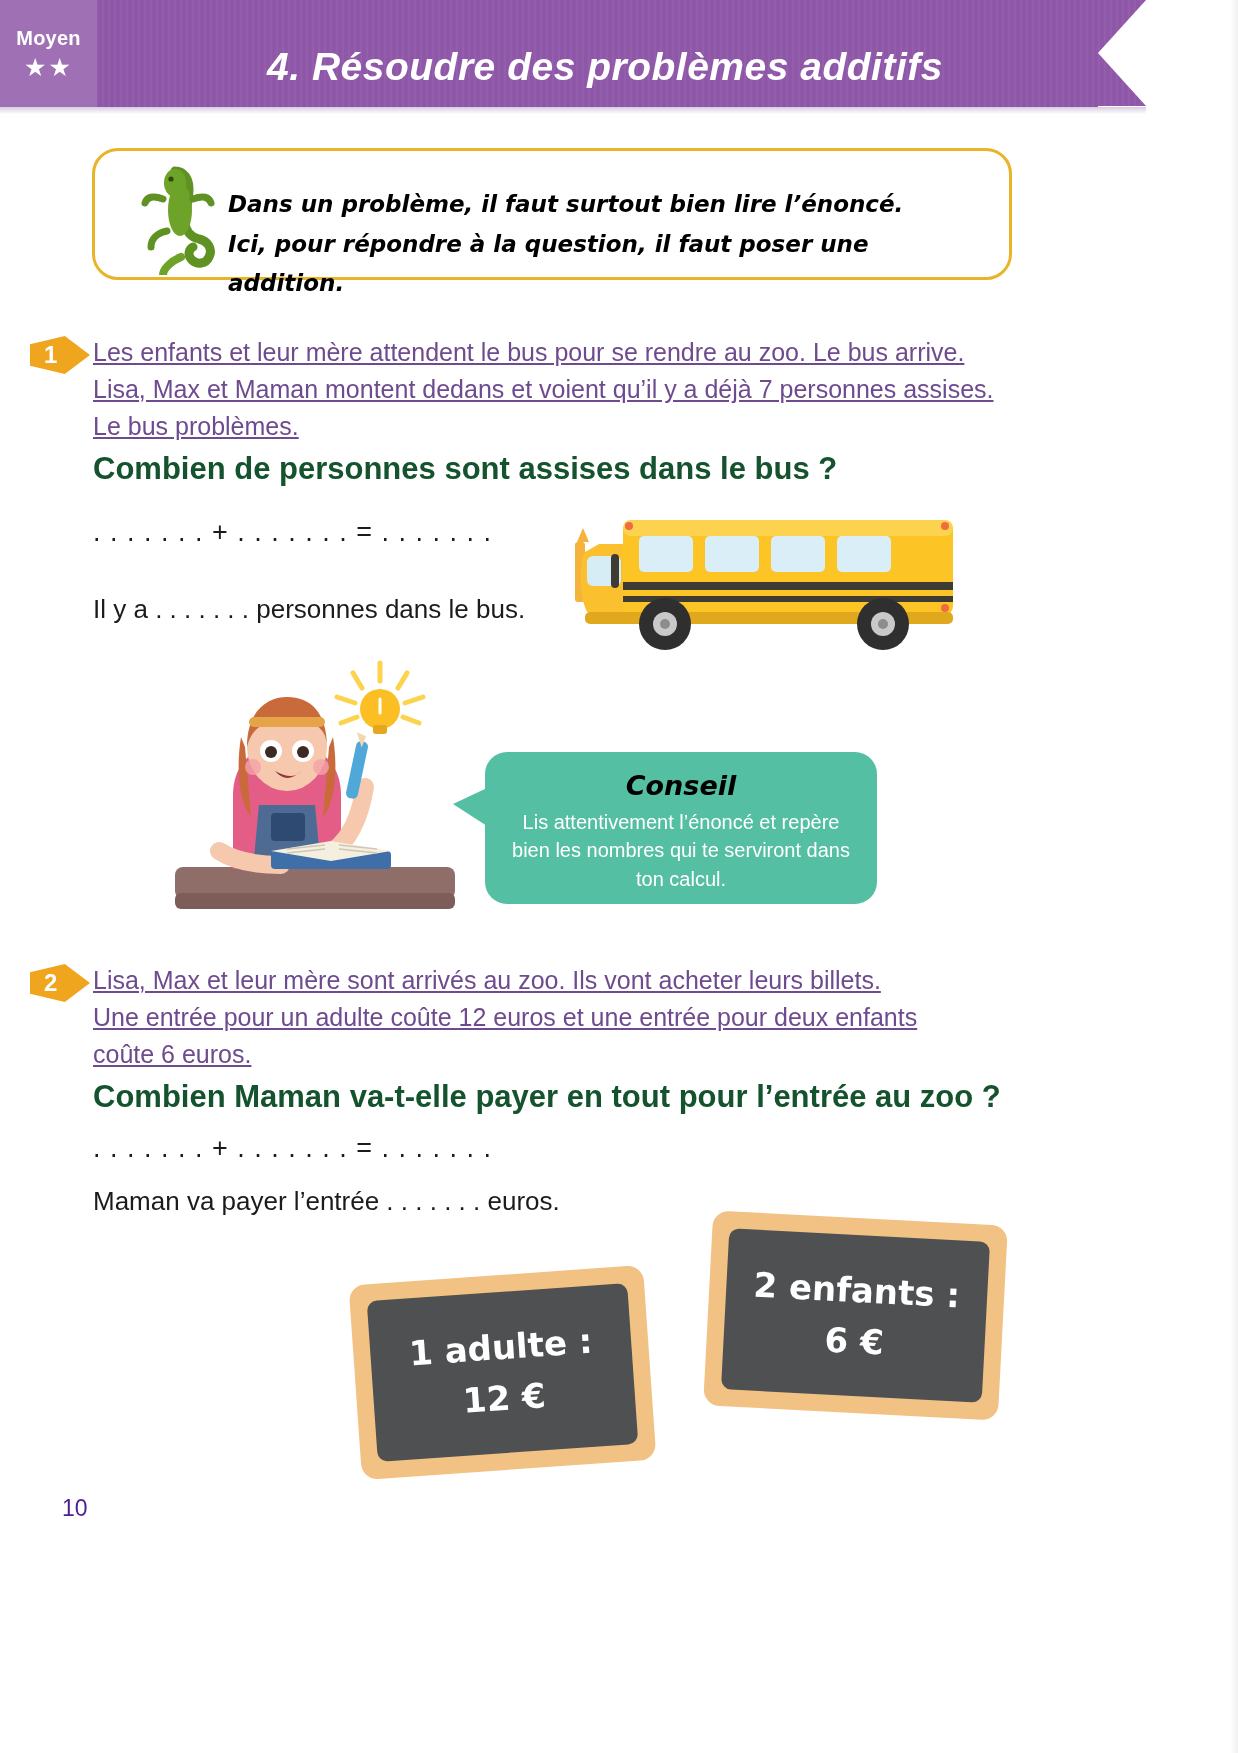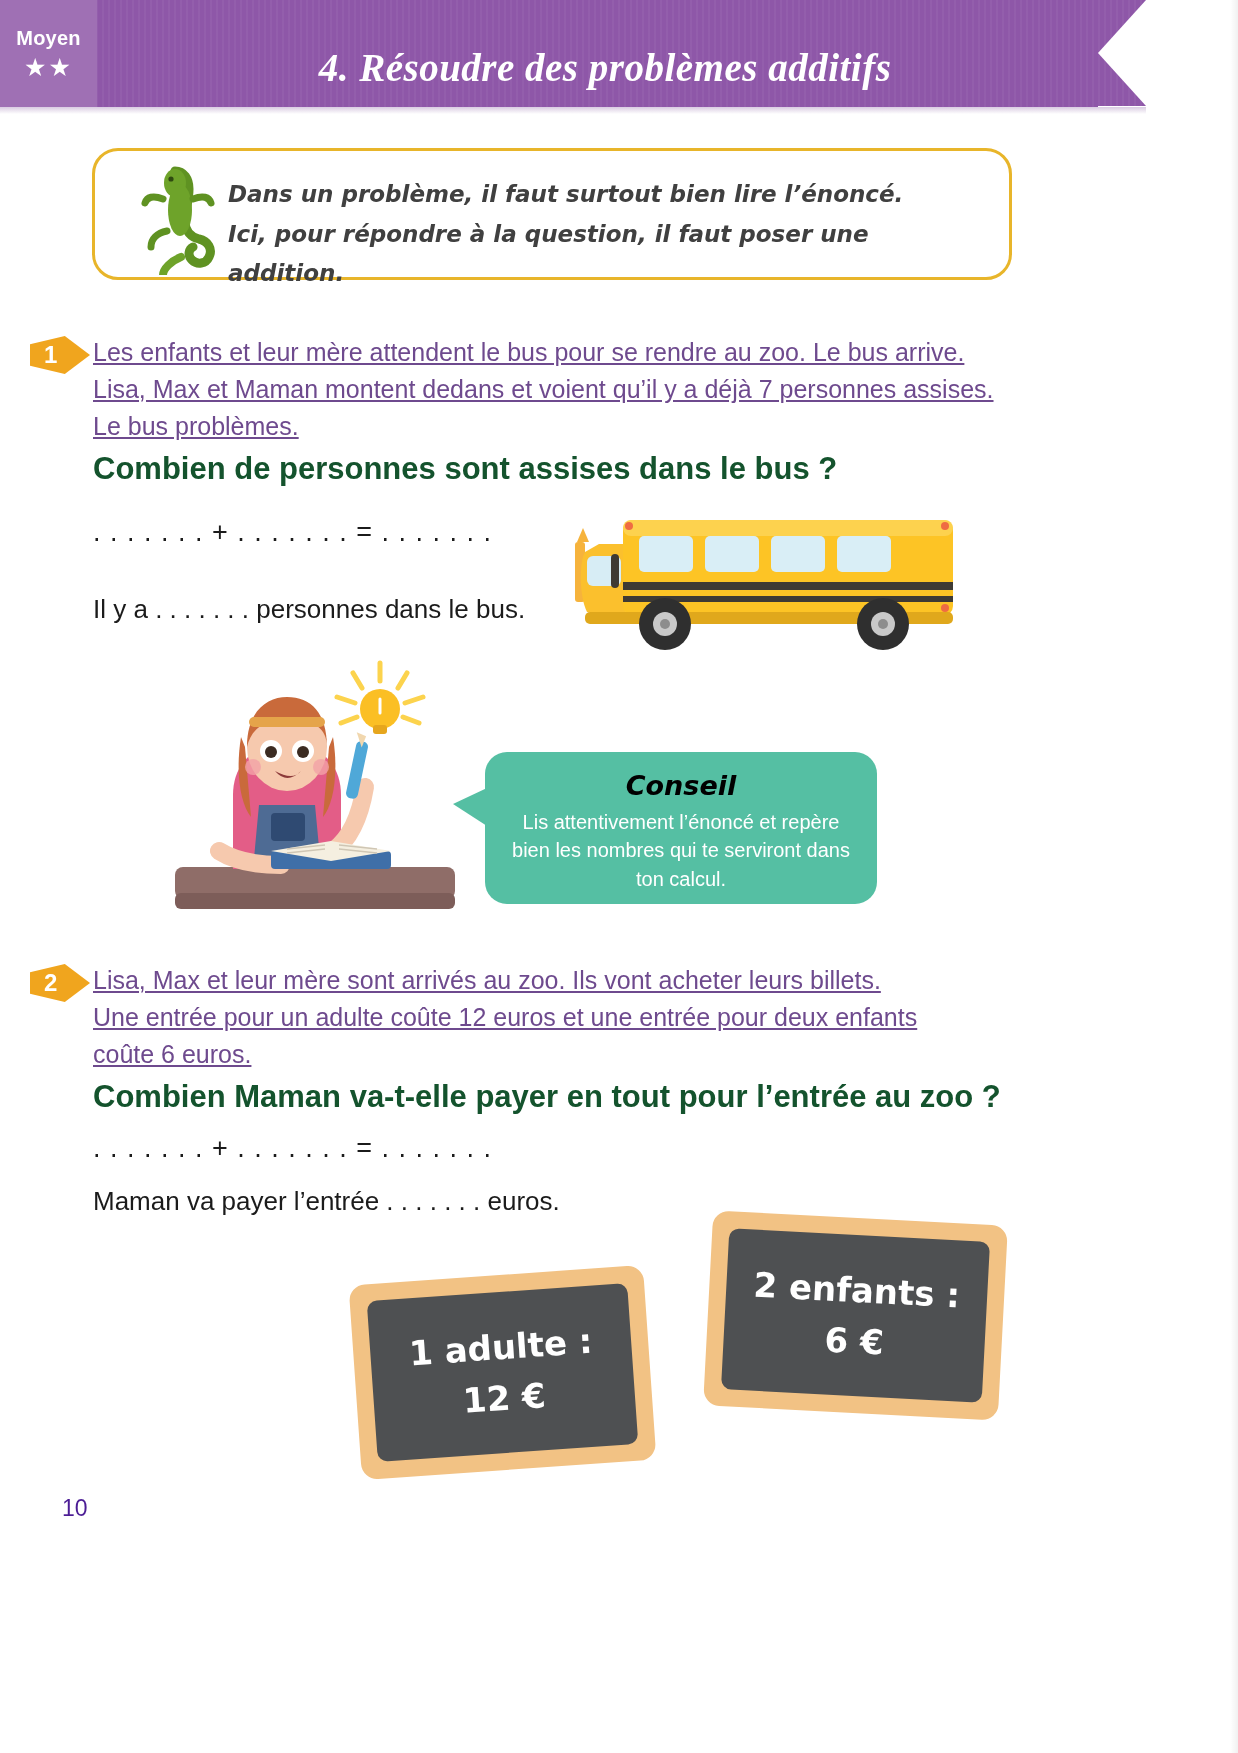--- a/index.html
+++ b/index.html
@@ -36,38 +36,38 @@
   }
   .level-label{
     color:#ffffff;font-weight:bold;font-size:20px;letter-spacing:.2px;
     line-height:1;margin-bottom:7px;
   }
   .level-stars{color:#ffffff;font-size:25px;line-height:1;letter-spacing:2px;}
   .banner-title{
     position:absolute;left:112px;top:0;width:986px;height:134px;
     display:flex;align-items:center;justify-content:center;
     color:#ffffff;font-size:39px;font-style:italic;font-weight:bold;
-    font-family:Liberation Serif, serif;
+    font-family:Liberation Sans, sans-serif;
     letter-spacing:.5px;
   }
   .banner-shadow{
     position:absolute;left:0;top:107px;width:1146px;height:7px;
     background:linear-gradient(180deg, rgba(120,70,150,.28), rgba(255,255,255,0));
   }
 
   
   .tipbox{
     position:absolute;left:92px;top:148px;width:920px;height:132px;
     border:3px solid #e8b52a;border-radius:26px;background:#ffffff;
     box-sizing:border-box;
   }
   .lizard{position:absolute;left:28px;top:14px;width:105px;height:110px;}
   .tip-lines{
-    position:absolute;left:133px;top:24px;right:20px;
-    color:#404040;font-size:23px;font-style:italic;font-weight:bold;
+    position:absolute;left:133px;top:34px;right:20px;
+    color:#000000;font-size:23px;font-style:italic;font-weight:bold;
     font-family:"DejaVu Sans", sans-serif;line-height:1.72;
   }
 
   
   .ex{position:absolute;left:30px;width:1030px;}
   .badge{
     position:absolute;left:0;top:2px;width:60px;height:38px;
     color:#fff;font-weight:bold;font-size:24px;
     display:flex;align-items:center;justify-content:flex-start;
     padding-left:14px;box-sizing:border-box;

